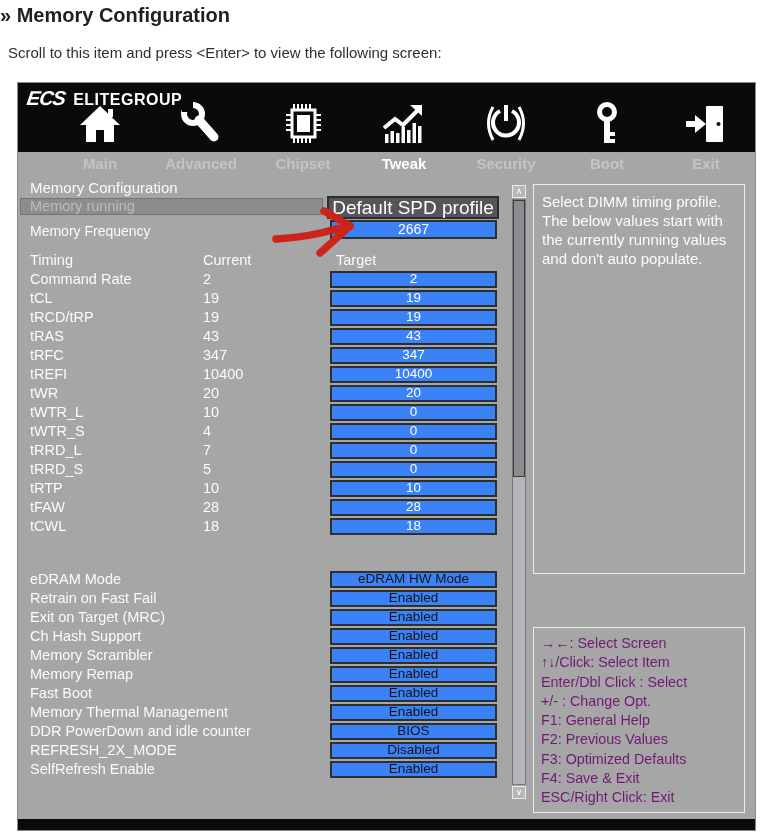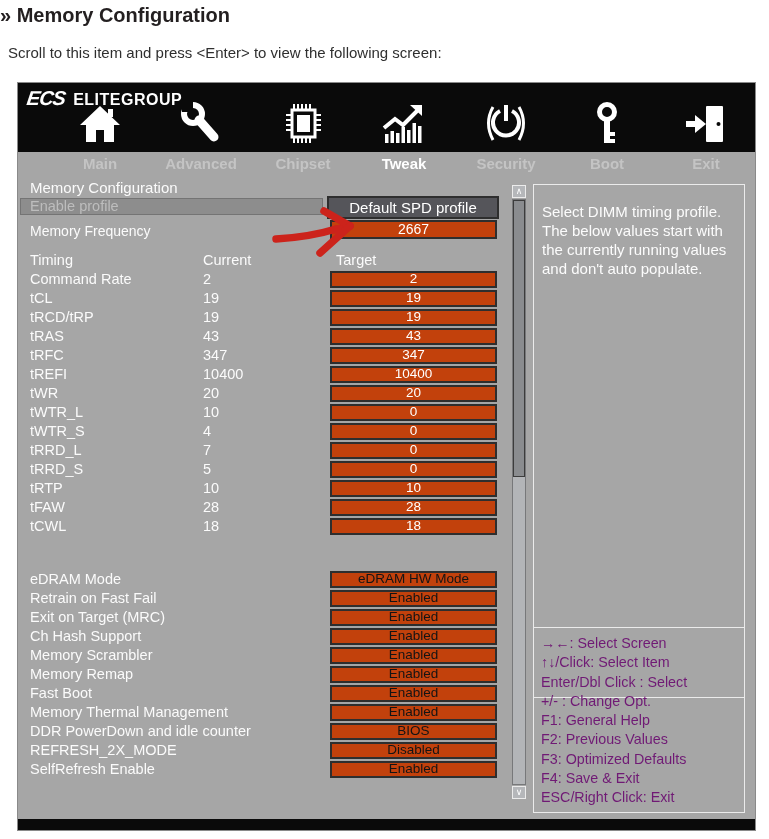--- a/index.html
+++ b/index.html
@@ -19,23 +19,23 @@
 
   .tabs{position:absolute;left:0;top:69px;width:737px;height:23px;background:#a6a6a6;}
   .tab{position:absolute;top:3px;width:100px;text-align:center;font-size:15px;font-weight:bold;color:#c4c4c4;cursor:default;}
   .tab.active{color:#ffffff;}
   .ticon{position:absolute;top:17px;width:48px;height:48px;}
 
   .body{position:absolute;left:0;top:92px;width:737px;height:644px;background:#a6a6a6;color:#fbfbfb;}
   .screen-title{position:absolute;left:12px;top:4px;font-size:15px;}
   .hl-band{position:absolute;left:2px;top:23px;width:303px;height:17px;box-sizing:border-box;
     background:#8d8d8d;border:1px solid #747474;color:#bdbdbd;font-size:14.5px;line-height:15px;padding-left:9px;}
-  .valbox{box-sizing:border-box;background:#c2410c;border:2px solid #2e2e2e;text-align:center;}
+  .valbox{box-sizing:border-box;background:#3b82f6;border:2px solid #2e2e2e;text-align:center;}
   .profile-box{position:absolute;left:309px;top:21px;width:172px;height:23px;
-    background:#55555a;color:#fff;font-size:15px;line-height:19px;}
+    background:#55555a;color:#fff;font-size:19px;line-height:19px;}
   .freq-label{position:absolute;left:12px;top:48px;font-size:14px;}
   .freq-box{position:absolute;left:312px;top:45px;width:167px;height:19px;color:#fff;font-size:14px;line-height:15px;}
 
   .cols-hdr{position:absolute;left:12px;top:77px;width:470px;font-size:14.5px;}
   .cols-hdr .c1{position:absolute;left:0;}
   .cols-hdr .c2{position:absolute;left:173px;text-align:right;}
   .cols-hdr .c3{position:absolute;left:306px;}
 
   .timing{position:absolute;left:12px;top:96px;width:470px;}
   .settings{position:absolute;left:12px;top:396px;width:470px;}
@@ -49,21 +49,21 @@
   .sb-btn{position:absolute;left:494px;width:14px;height:13px;box-sizing:border-box;background:#b5b7ba;
     border:1px solid #ececec;color:#fff;font-size:9px;line-height:10px;text-align:center;}
   .sb-up{top:10px;}
   .sb-down{top:611px;}
   .sb-track{position:absolute;left:494px;top:24px;width:14px;height:586px;box-sizing:border-box;
     background:#b3b5b8;border:1px solid #77787a;}
   .sb-thumb{position:absolute;left:0px;top:0px;width:12px;height:277px;box-sizing:border-box;
     background:#8a8c8f;border:1px solid #3c3c3c;}
 
   .panel{position:absolute;left:515px;width:212px;box-sizing:border-box;border:1px solid #ebebeb;}
-  .panel-help{top:9px;height:514px;padding:17px 8px;font-size:15px;line-height:19px;color:#fcfcfc;}
+  .panel-help{top:9px;height:390px;padding:7px 8px;font-size:15px;line-height:19px;color:#fcfcfc;}
   .panel-keys{top:452px;height:186px;padding:6px 7px;font-size:14.3px;color:#701a75;}
   .hk-line{height:19.3px;line-height:19.3px;white-space:nowrap;}
 
   .bbar{position:absolute;left:0;top:736px;width:737px;height:11px;background:#0a0a0a;}
 
   .arrow-svg{position:absolute;left:252px;top:114px;pointer-events:none;z-index:5;}
 </style>
 </head>
 <body>
 
@@ -153,21 +153,21 @@
     <div class="tab" style="left:235px">Chipset</div>
     <div class="tab active" style="left:336px">Tweak</div>
     <div class="tab" style="left:438px">Security</div>
     <div class="tab" style="left:539px">Boot</div>
     <div class="tab" style="left:638px">Exit</div>
   </div>
 
   <div class="body">
     <div class="screen-title">Memory Configuration</div>
 
-    <div class="hl-band">Enable profile</div>
+    <div class="hl-band">Memory running</div>
     <div class="valbox profile-box">Default SPD profile</div>
 
     <div class="freq-label">Memory Frequency</div>
     <div class="valbox freq-box">2667</div>
 
     <div class="cols-hdr">
       <span class="c1">Timing</span>
       <span class="c2">Current</span>
       <span class="c3">Target</span>
     </div>

